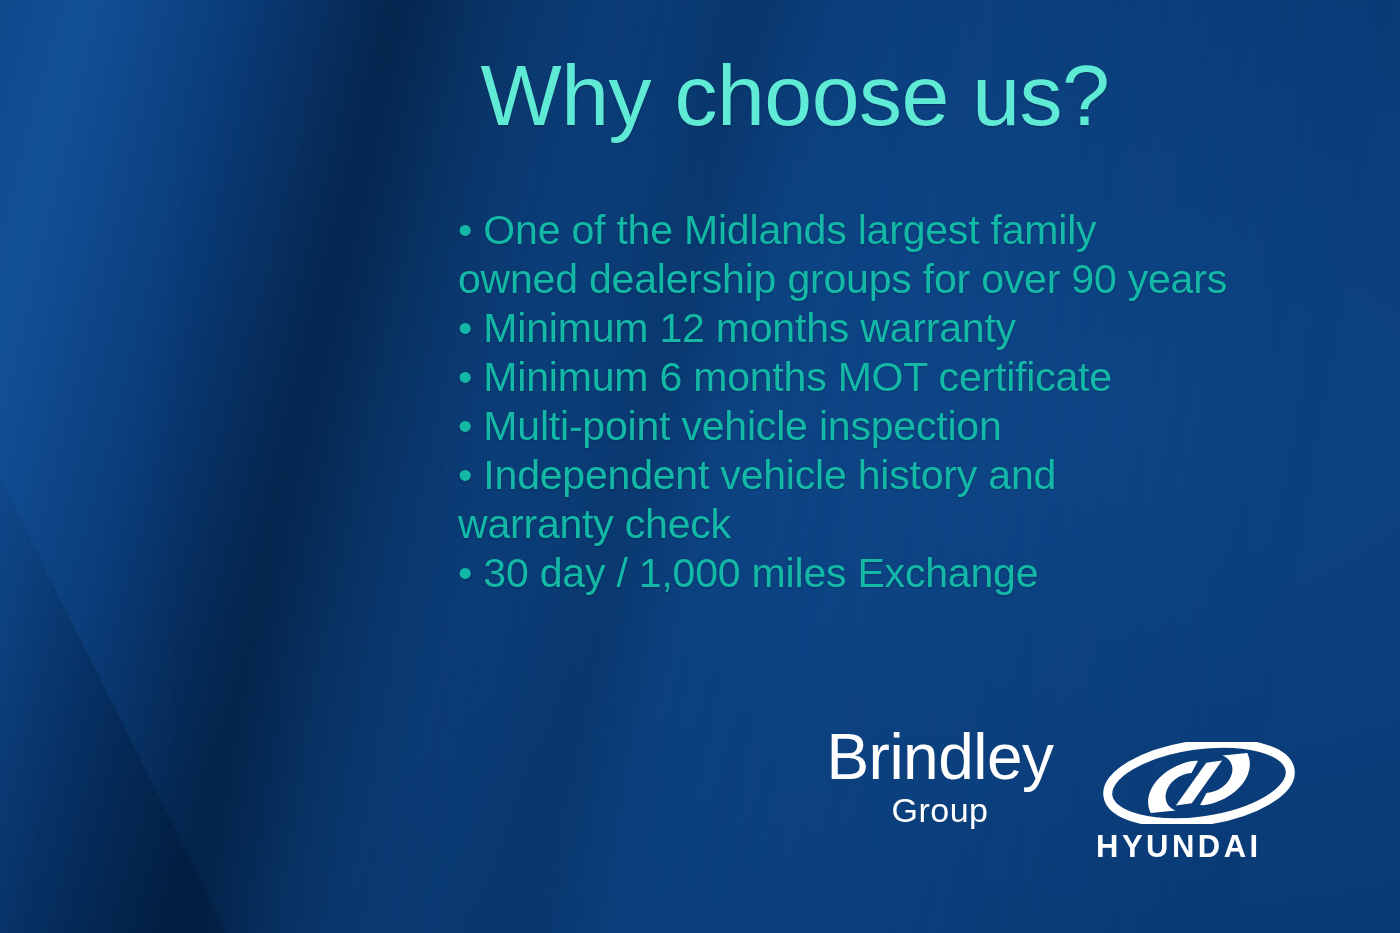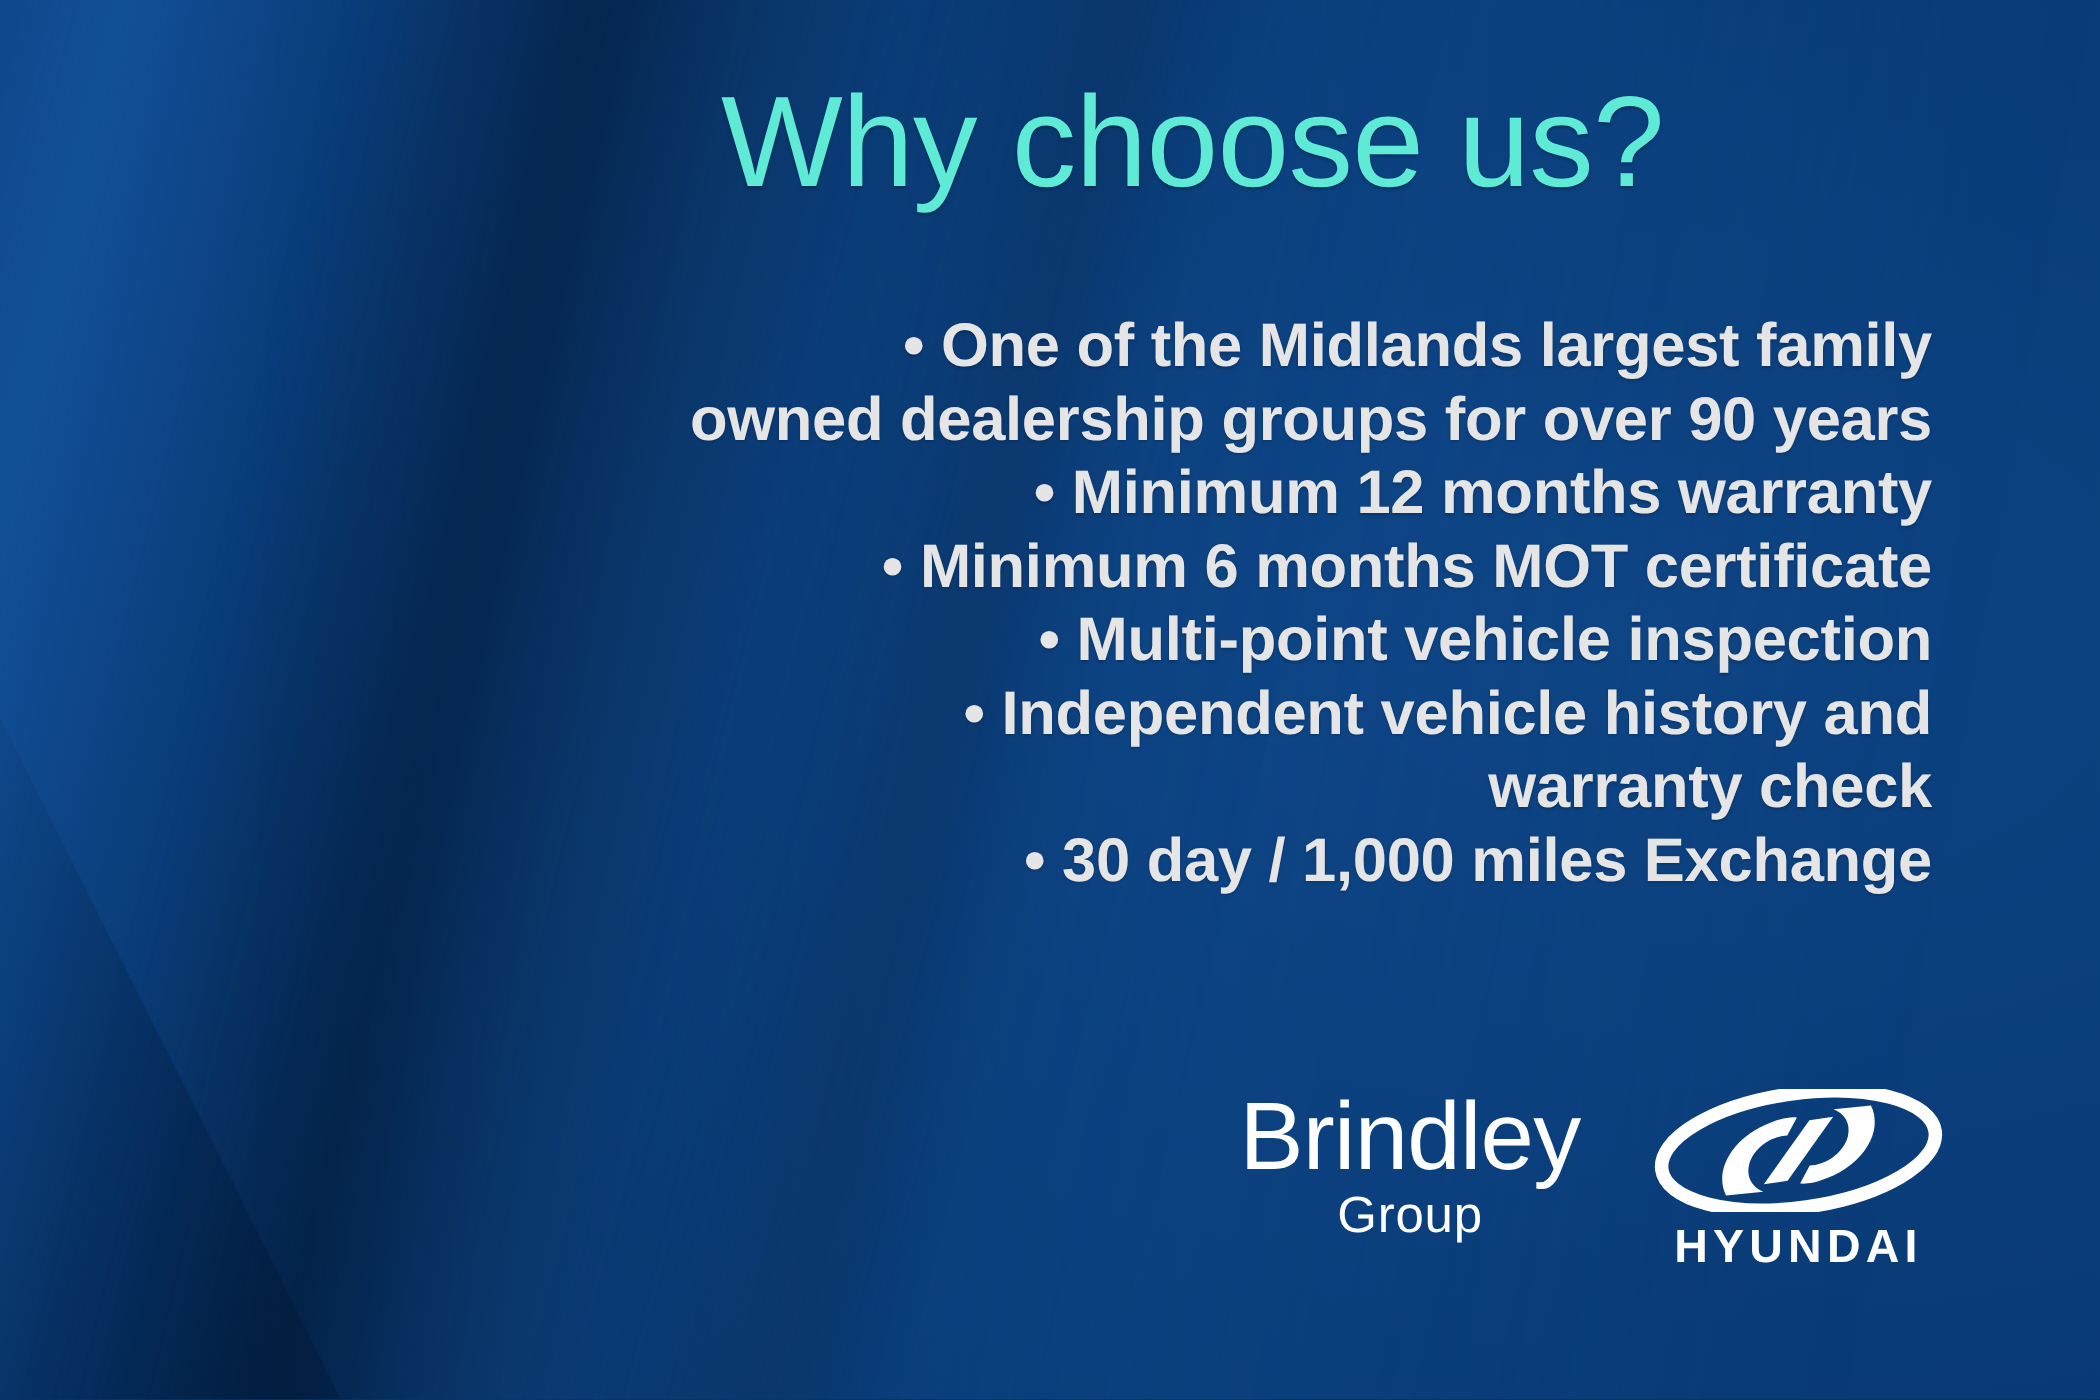--- a/index.html
+++ b/index.html
@@ -121,25 +121,25 @@
     letter-spacing: -0.5px;
     white-space: nowrap;
     text-shadow: 0 1px 2px rgba(2,20,44,0.35);
   }
 
   .bullets {
     position: absolute;
     top: 206px;
     right: 112px;
     width: 830px;
-    text-align: right;
-    color: #e5e5e5;
+    text-align: left;
+    color: #14b8a6;
     font-size: 41px;
     line-height: 49px;
-    font-weight: 700;
+    font-weight: 400;
     letter-spacing: -0.2px;
     text-shadow: 0 1px 2px rgba(2,20,44,0.30);
   }
   .bullets .line {
     display: block;
     white-space: nowrap;
   }
 
   
   .logos {
@@ -170,23 +170,22 @@
     margin-top: 4px;
     font-size: 34px;
     line-height: 36px;
     font-weight: 300;
     letter-spacing: 0.5px;
   }
 
   .hyundai {
     position: absolute;
     left: 306px;
-    top: 0;
+    top: 16px;
     width: 206px;
-    text-align: center;
   }
   .hyundai-mark {
     display: block;
     margin: 0 auto;
   }
   .hyundai-word {
     display: block;
     margin-top: 6px;
     color: #ffffff;
     font-size: 31px;

